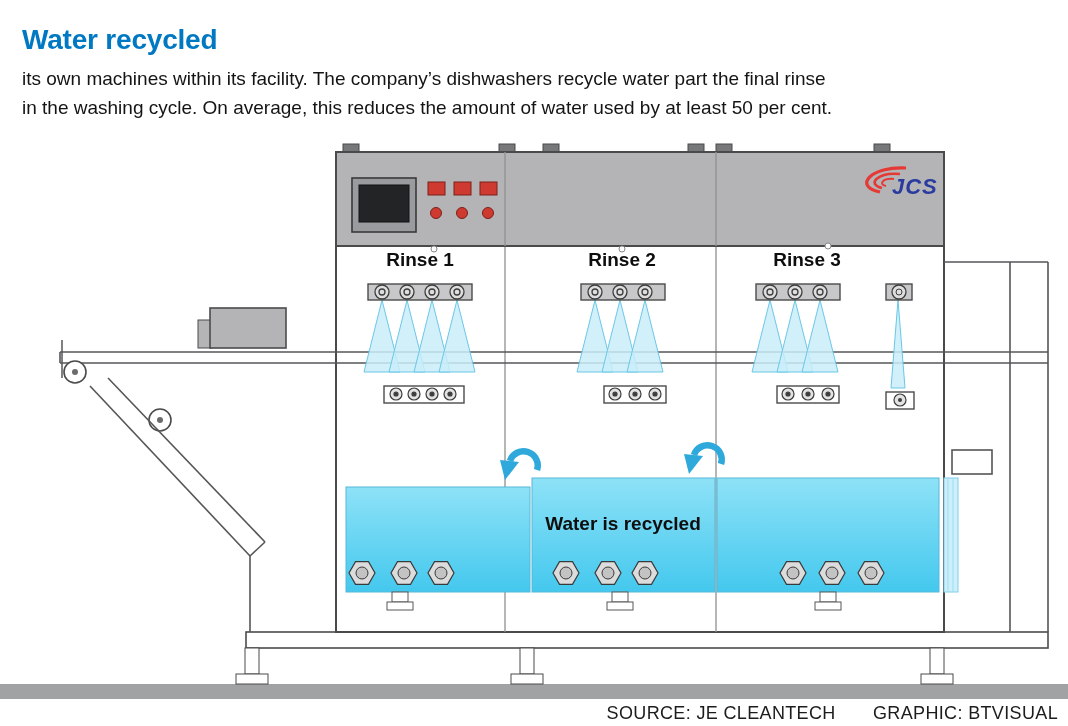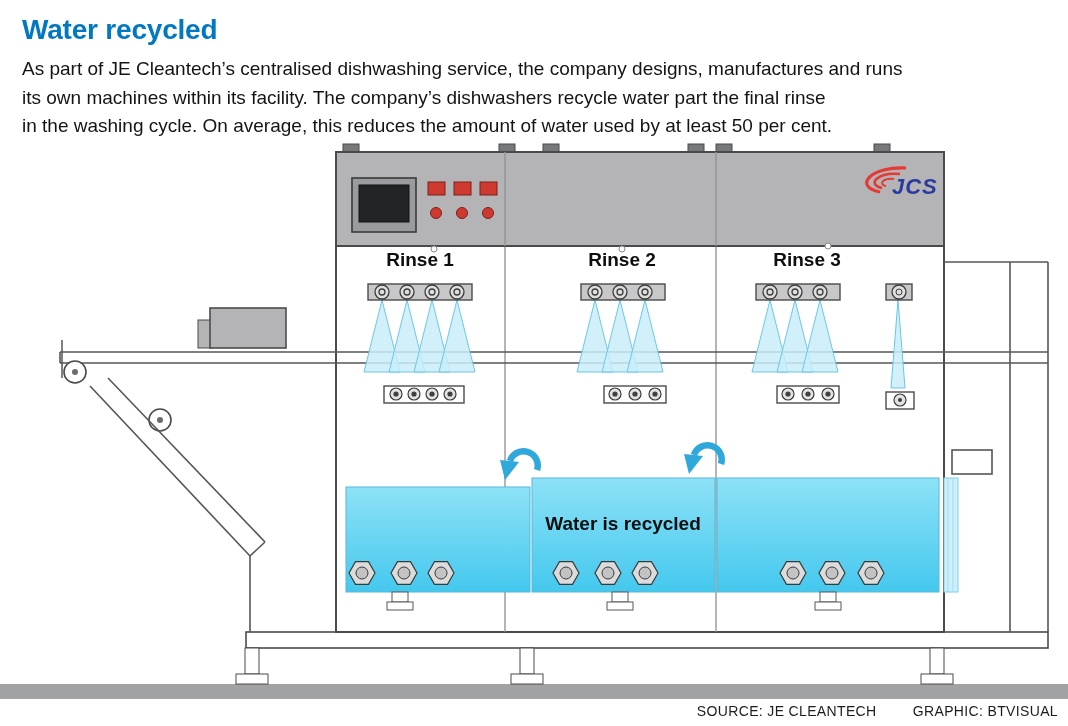--- a/index.html
+++ b/index.html
@@ -1,39 +1,38 @@
 <!DOCTYPE html>
 <html><head>
 <meta charset="utf-8">
 <style>
   html,body { margin:0; padding:0; background:#fff; }
   .page { position:relative; width:1068px; height:726px; background:#ffffff;
           font-family:"Liberation Sans", sans-serif; overflow:hidden; }
 
-  .hdr { position:absolute; left:22px; top:10px; width:1030px; }
+  .hdr { position:absolute; left:22px; top:20px; width:1030px; }
   .hdr h1 { margin:4px 0 9px 0; font-size:28px; font-weight:bold; color:#0079c2; letter-spacing:-0.2px; }
   .desc div { font-size:19px; line-height:28.5px; color:#141414; white-space:nowrap; font-weight:500; }
 
   .diagram-svg { position:absolute; left:0; top:140px; }
 
-  .footer { position:absolute; right:10px; top:703px; font-size:14px; color:#1c1c1c; letter-spacing:.35px; }
+  .footer { position:absolute; right:10px; top:703px; font-size:18px; color:#1c1c1c; letter-spacing:.35px; }
   .footer span + span { margin-left:32px; }
 
   .lbl   { font-family:"Liberation Sans",sans-serif; font-size:19px; font-weight:bold; fill:#0e0e0e; }
   .logoT { font-family:"Liberation Sans",sans-serif; font-size:22px; font-weight:bold; font-style:italic; fill:#2a3b9f; letter-spacing:1px; }
 </style>
 </head>
 <body>
 
 <div class="page">
 
   <div class="hdr">
     <h1>Water recycled</h1>
     <div class="desc">
-      <div>As part of JE Cleantech’s centralised dishwashing service, the company designs, manufactures and runs</div>
       <div>its own machines within its facility. The company’s dishwashers recycle water part the final rinse</div>
       <div>in the washing cycle. On average, this reduces the amount of water used by at least 50 per cent.</div>
     </div>
   </div>
 
   <svg class="diagram-svg" width="1068" height="586" viewBox="0 0 1068 586" role="img">
 
     <defs>
       <linearGradient id="waterGrad" x1="0" y1="0" x2="0" y2="1">
         <stop offset="0" stop-color="#8ee2f7"></stop>

